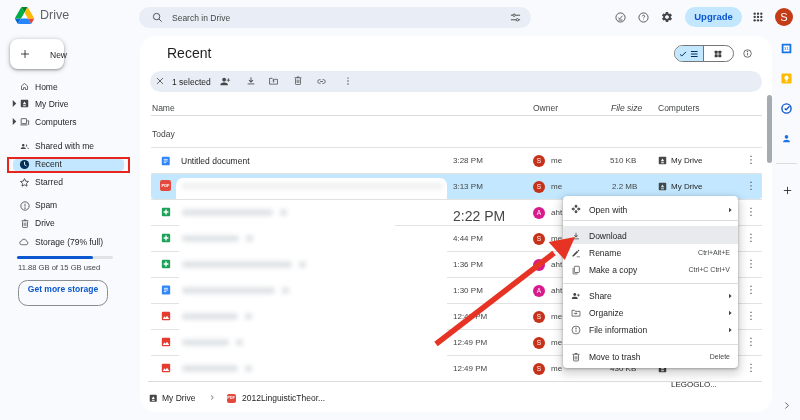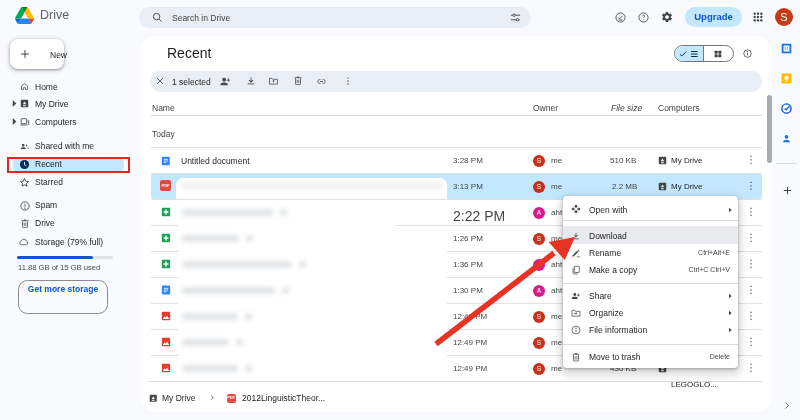--- a/index.html
+++ b/index.html
@@ -143,21 +143,21 @@
 
 <svg class="abs" style="left:18px;top:237px;" width="12" height="10" viewBox="0 0 24 24" fill="none" stroke="#444746" stroke-width="1.8">
     <path d="M6.5 18.5a4.5 4.5 0 0 1-.4-9A6 6 0 0 1 17.8 10a4.3 4.3 0 0 1-.3 8.5z"></path>
   </svg>
 <div class="abs" style="left:35px;top:237px;font-size:8.5px;color:#1f1f1f;">Storage (79% full)</div>
 
 <div class="abs" style="left:17px;top:255.5px;width:96px;height:3px;background:#dfe3e8;border-radius:2px;"></div>
 <div class="abs" style="left:17px;top:255.5px;width:76px;height:3px;background:#0b57d0;border-radius:2px;"></div>
 <div class="abs t2" style="left:18px;top:263px;font-size:7.6px;">11.88 GB of 15 GB used</div>
 
-<div class="abs" style="left:18px;top:280px;width:90px;height:34px;border:1px solid #8a8d8f;border-radius:9.5px;color:#0b57d0;font-size:8.5px;font-weight:bold;text-align:center;line-height:17px;">Get more storage</div>
+<div class="abs" style="left:18px;top:280px;width:90px;height:26px;border:1px solid #8a8d8f;border-radius:9.5px;color:#0b57d0;font-size:8.5px;font-weight:bold;text-align:center;line-height:17px;">Get more storage</div>
 
 <div class="abs" style="left:140px;top:36px;width:632px;height:376px;background:#fff;border-radius:16px;"></div>
 
 <div class="abs" style="left:167px;top:45px;font-size:14px;color:#1f1f1f;">Recent</div>
 
 <div class="abs" style="left:674px;top:45px;width:60px;height:17px;border:1px solid #747775;border-radius:9px;overflow:hidden;">
   <div style="position:absolute;left:0;top:0;width:29px;height:100%;background:#c2e7ff;border-right:1px solid #747775;"></div>
 </div>
 <svg class="abs" style="left:679px;top:50px;" width="8" height="8" viewBox="0 0 24 24" fill="none" stroke="#04305c" stroke-width="3">
     <path d="M3 13l5.5 5L21 5.5"></path>
@@ -274,21 +274,21 @@
 <div class="abs t2" style="left:453px;top:208px;font-size:14px;">2:22 PM</div>
 <div class="abs av avA" style="top:207px;">A</div>
 <div class="abs t2" style="left:551px;top:208px;font-size:8px;">aht</div>
 <div class="abs dots" style="top:206px;">⋮</div>
 
 <svg class="abs sht" style="top:233px;">
     <use href="#shticon"></use>
   </svg>
 <div class="abs blur" style="left:182px;top:234.5px;width:57px;"></div>
 <div class="abs bico" style="left:246px;top:234.5px;"></div>
-<div class="abs t2" style="left:453px;top:234px;font-size:8px;">1:26 PM</div>
+<div class="abs t2" style="left:453px;top:234px;font-size:8px;">4:44 PM</div>
 <div class="abs av avS" style="top:233px;">S</div>
 <div class="abs t2" style="left:551px;top:234px;font-size:8px;">me</div>
 <div class="abs dots" style="top:232px;">⋮</div>
 
 <svg class="abs sht" style="top:259px;">
     <use href="#shticon"></use>
   </svg>
 <div class="abs blur" style="left:182px;top:260.5px;width:110px;"></div>
 <div class="abs bico" style="left:299px;top:260.5px;"></div>
 <div class="abs t2" style="left:453px;top:260px;font-size:8px;">1:36 PM</div>

